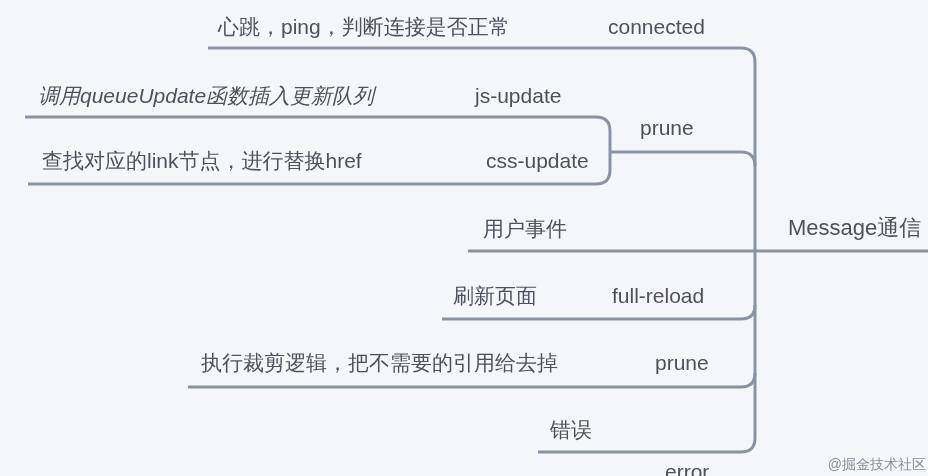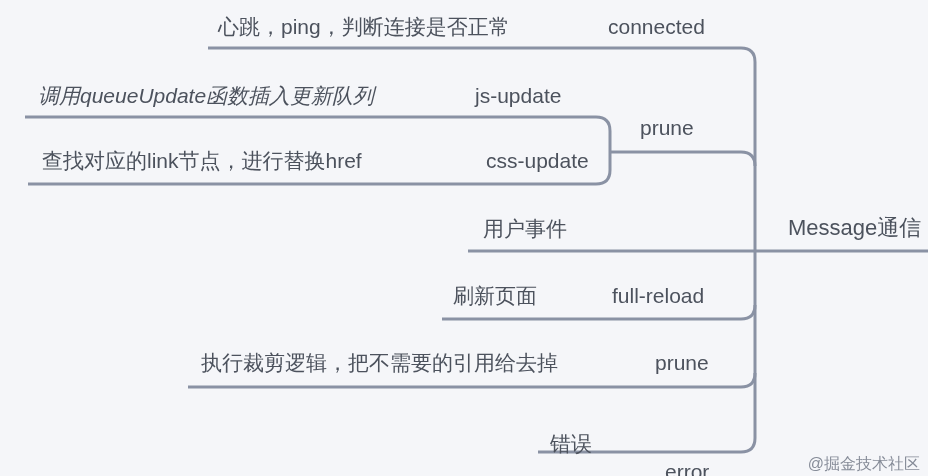--- a/index.html
+++ b/index.html
@@ -36,23 +36,23 @@
     height:30px;
     line-height:30px;
     font-size:21px;
     color:var(--text);
   }
   .root-node{
     font-size:22px;
   }
   .watermark{
     position:absolute;
-    right:8px;
+    right:2px;
     bottom:5px;
-    font-size:16px;
+    font-size:14px;
     line-height:14px;
     color:var(--watermark);
     opacity:.8;
     white-space:nowrap;
   }
 </style>
 </head>
 <body>
 
 <div class="canvas">
@@ -80,18 +80,18 @@
   <div class="node" style="left:483px;top:214px;">用户事件</div>
 
   <div class="node root-node" style="left:788px;top:213px;">Message通信</div>
 
   <div class="node" style="left:453px;top:281px;">刷新页面</div>
   <div class="node" style="left:612px;top:281px;">full-reload</div>
 
   <div class="node" style="left:201px;top:348px;text-align:right;">执行裁剪逻辑，把不需要的引用给去掉</div>
   <div class="node" style="left:655px;top:348px;">prune</div>
 
-  <div class="node" style="left:550px;top:429px;">错误</div>
+  <div class="node" style="left:550px;top:415px;">错误</div>
   <div class="node" style="left:665px;top:415px;margin-top:42px;">error</div>
 
   <div class="watermark">@掘金技术社区</div>
 
 </div>
 
 </body></html>

